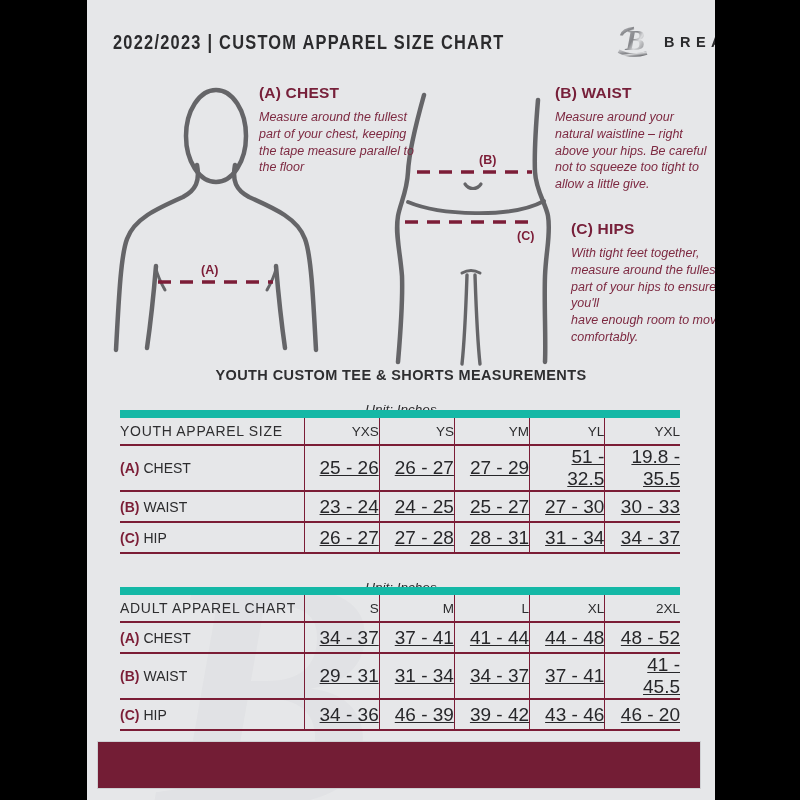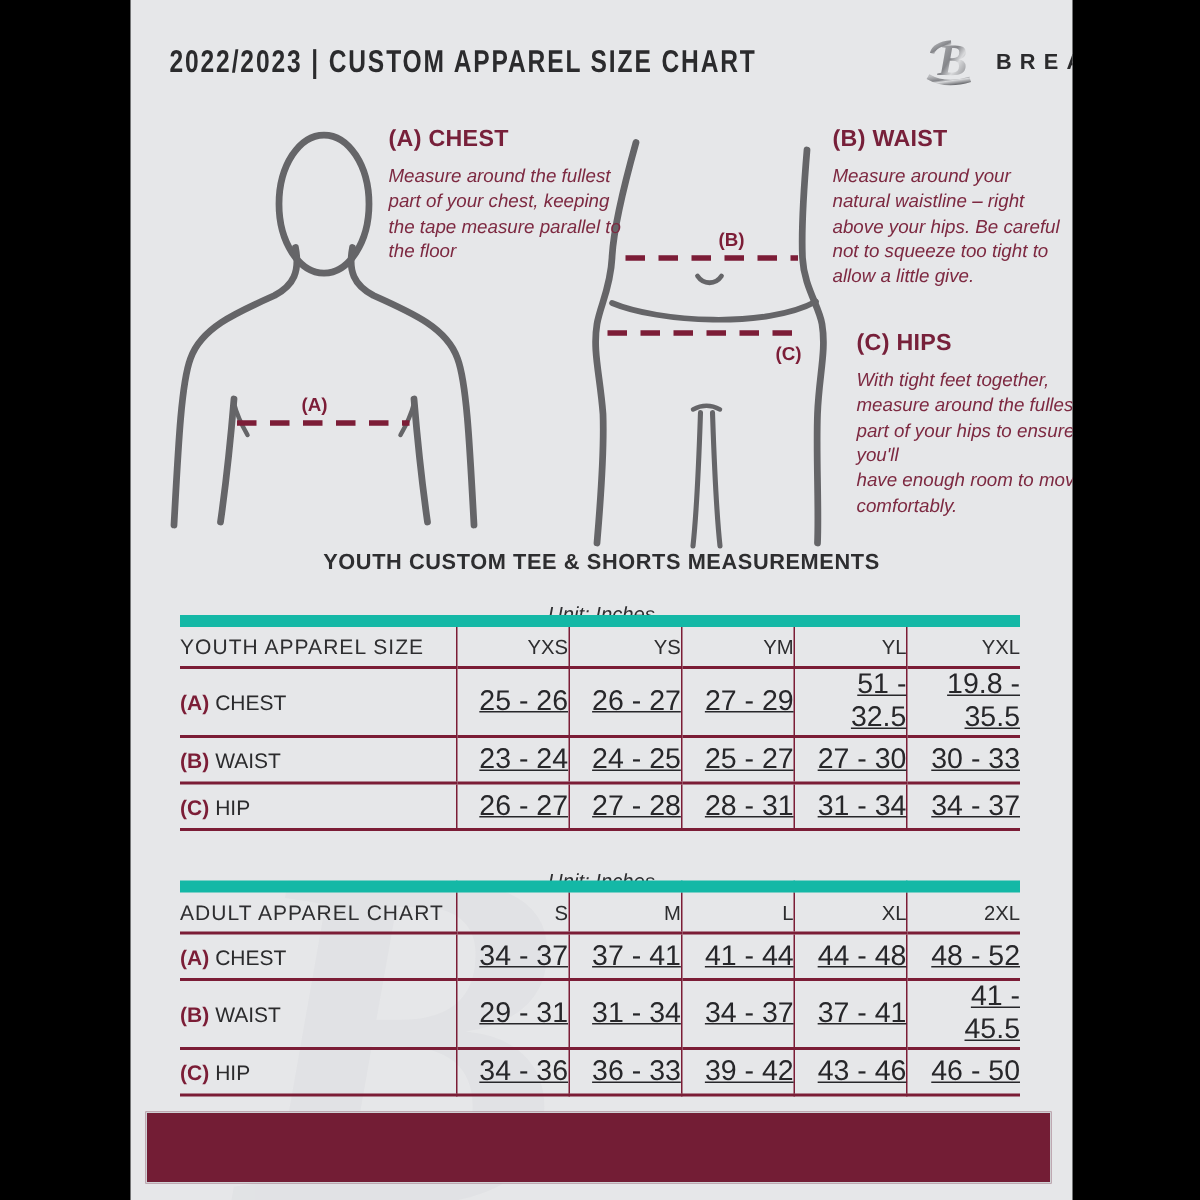--- a/index.html
+++ b/index.html
@@ -198,23 +198,23 @@
         <th class="rowlabel"><span class="pfx">(B)</span><span>WAIST</span></th>
         <td>29 - 31</td>
         <td>31 - 34</td>
         <td>34 - 37</td>
         <td>37 - 41</td>
         <td>41 - 45.5</td>
       </tr>
       <tr>
         <th class="rowlabel"><span class="pfx">(C)</span><span>HIP</span></th>
         <td>34 - 36</td>
-        <td>36 - 33</td>
+        <td>46 - 39</td>
         <td>39 - 42</td>
         <td>43 - 46</td>
-        <td>46 - 50</td>
+        <td>46 - 20</td>
       </tr>
     </tbody>
       </table>
 
     <div class="footer-bar"></div>
   </div>
 </div>
 
 </body></html>

